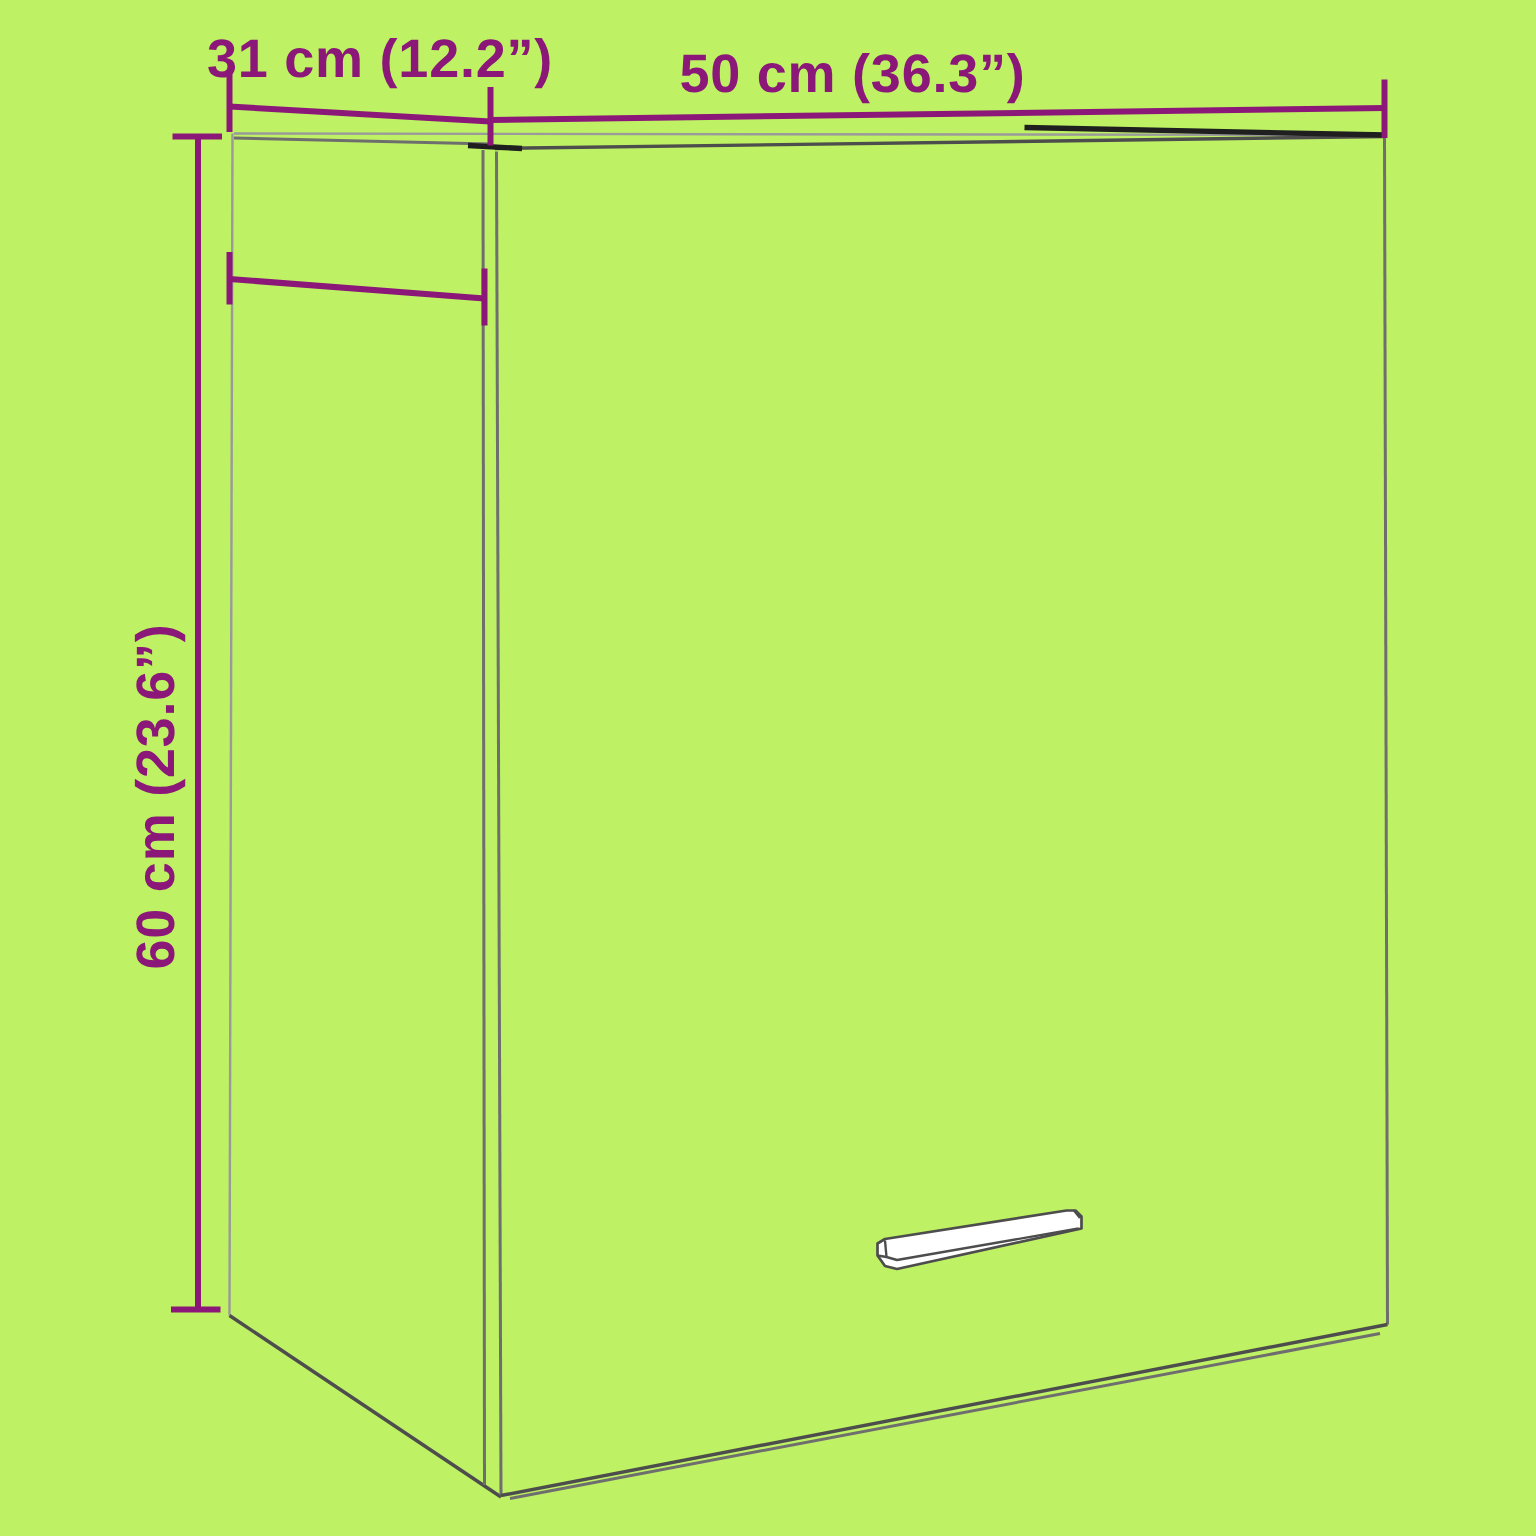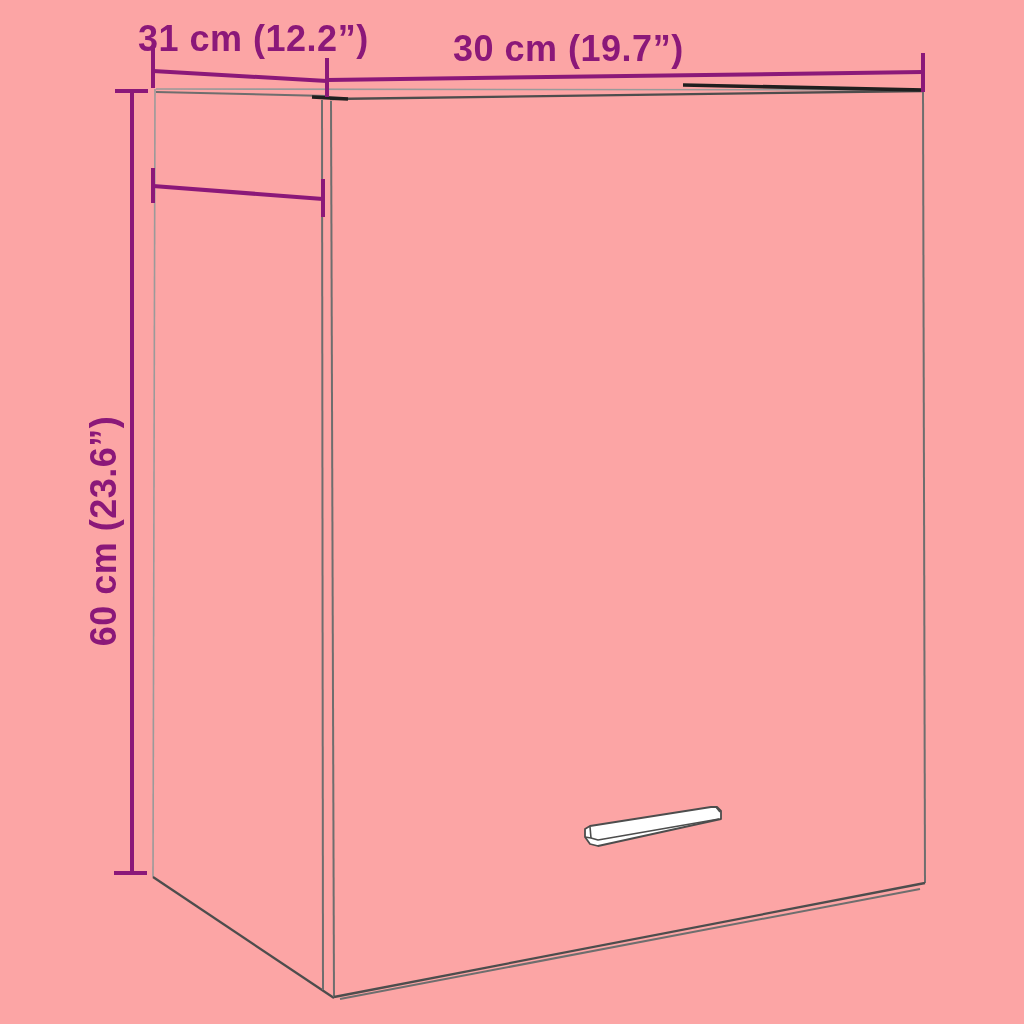--- a/index.html
+++ b/index.html
@@ -1,19 +1,19 @@
 <!DOCTYPE html>
 <html style="--accent: #8B1879;"><head>
 <meta charset="utf-8">
 <title>Wall Cabinet Dimension Diagram</title>
 <style>
   :root { --accent:#8B1879; }
   html,body { margin:0; padding:0; background:#ffffff; }
   .stage {
-    position:relative; width:1024px; height:1024px; background:#fca5a5;
+    position:relative; width:1024px; height:1024px; background:#bef264;
     overflow:hidden; font-family:"Liberation Sans", sans-serif;
   }
   .stage svg { position:absolute; left:0; top:0; }
   .ln-light  { stroke:#9A9A9A; stroke-width:1.6; fill:none; }
   .ln-mid    { stroke:#6E6E6E; stroke-width:2;   fill:none; }
   .ln-main   { stroke:#4D4D4D; stroke-width:2.3; fill:none; }
   .ln-dark   { stroke:#1F1F1F; stroke-width:3.6; fill:none; }
   .handle-face { fill:#ffffff; stroke:#4D4D4D; stroke-width:1.8; stroke-linejoin:round; }
   .ln-handle { stroke:#4D4D4D; stroke-width:1.6; fill:none; stroke-linejoin:round; }
   .dim path { stroke:var(--accent); stroke-width:4; fill:none; }
@@ -81,18 +81,18 @@
       <g>
         <path d="M132 91 L132 873"></path>
         <path d="M115 91 L148 91"></path>
         <path d="M114 873 L147 873"></path>
       </g>
     </g>
   </svg>
 
   <div class="dim-label" style="left:138px; top:17px; width:222px;">31 cm (12.2”)</div>
 
-  <div class="dim-label" style="left:453px; top:27px; width:222px;">30 cm (19.7”)</div>
+  <div class="dim-label" style="left:453px; top:27px; width:222px;">50 cm (36.3”)</div>
 
 
   <div class="dim-label vertical" style="left:-18px; top:509px; width:244px;">60 cm (23.6”)</div>
 
 </div>
 
 </body></html>

